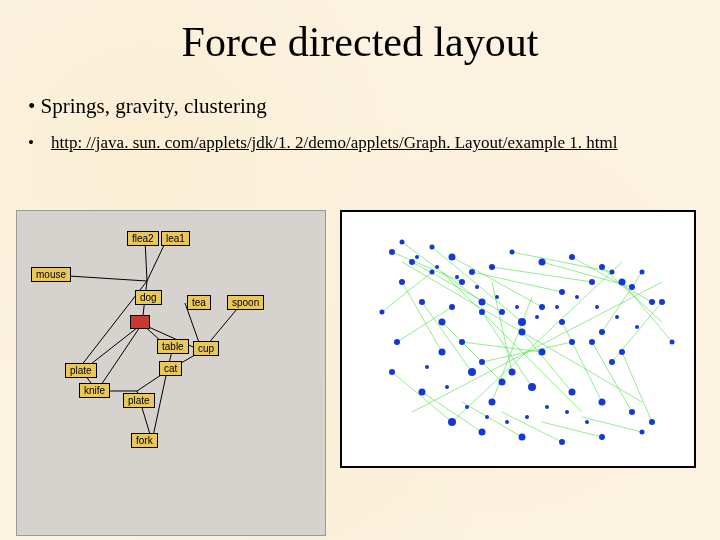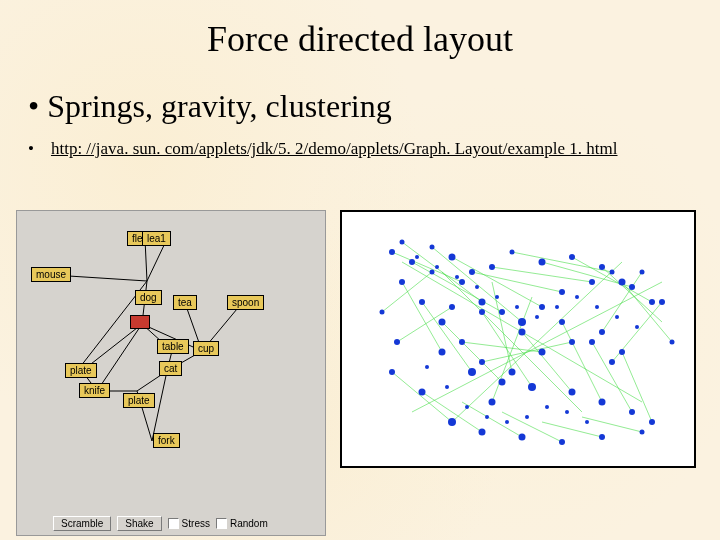--- a/index.html
+++ b/index.html
@@ -11,26 +11,26 @@
       radial-gradient(circle at 20% 30%, rgba(250,235,200,0.5) 0%, transparent 40%),
       radial-gradient(circle at 70% 60%, rgba(252,240,210,0.5) 0%, transparent 40%),
       radial-gradient(circle at 40% 80%, rgba(248,232,195,0.4) 0%, transparent 35%);
     font-family: "Times New Roman", Times, serif;
     color: #000;
     position: relative;
     overflow: hidden;
   }
   .title {
     text-align: center;
-    font-size: 36px;
+    font-size: 42px;
     padding-top: 18px;
     font-weight: normal;
   }
   .bullet1 {
-    font-size: 32px;
+    font-size: 21px;
     margin: 28px 0 0 28px;
   }
   .bullet1::before { content: "• "; }
   .bullet2 {
     font-size: 17px;
     margin: 14px 0 0 28px;
   }
   .bullet2::before { content: "•   "; white-space: pre; }
   .bullet2 a { color: #000; text-decoration: underline; }
   .figs {
@@ -105,21 +105,21 @@
   }
 </style>
 </head>
 <body>
 
 <h1 class="title">Force directed layout</h1>
 
 <div class="bullet1">Springs, gravity, clustering</div>
 
 <div class="bullet2">
-  <a>http: //java. sun. com/applets/jdk/5. 2/demo/applets/Graph. Layout/example 1. html</a>
+  <a>http: //java. sun. com/applets/jdk/1. 2/demo/applets/Graph. Layout/example 1. html</a>
 </div>
 
 <div class="figs">
 
   <div class="applet">
     <div class="applet-stage">
       <svg width="310" height="266" style="position:absolute;left:0;top:0">
         <g stroke="#000" stroke-width="1">
           <line x1="128" y1="28" x2="130" y2="70"></line>
           <line x1="150" y1="28" x2="130" y2="70"></line>
@@ -135,45 +135,33 @@
           <line x1="155" y1="140" x2="150" y2="160"></line>
           <line x1="185" y1="140" x2="150" y2="160"></line>
           <line x1="150" y1="160" x2="120" y2="180"></line>
           <line x1="150" y1="160" x2="135" y2="230"></line>
           <line x1="65" y1="160" x2="80" y2="180"></line>
           <line x1="120" y1="180" x2="80" y2="180"></line>
           <line x1="120" y1="180" x2="135" y2="230"></line>
         </g>
       </svg>
       <div class="node yellow" style="left:110px;top:20px">flea2</div>
-      <div class="node yellow" style="left:125px;top:20px">lea1</div>
+      <div class="node yellow" style="left:144px;top:20px">lea1</div>
       <div class="node yellow" style="left:14px;top:56px">mouse</div>
       <div class="node yellow" style="left:118px;top:79px">dog</div>
-      <div class="node yellow" style="left:156px;top:84px">tea</div>
+      <div class="node yellow" style="left:170px;top:84px">tea</div>
       <div class="node yellow" style="left:210px;top:84px">spoon</div>
       <div class="node red" style="left:113px;top:104px;width:20px;height:14px"></div>
       <div class="node yellow" style="left:176px;top:130px">cup</div>
       <div class="node yellow" style="left:140px;top:128px">table</div>
       <div class="node yellow" style="left:142px;top:150px">cat</div>
       <div class="node yellow" style="left:48px;top:152px">plate</div>
       <div class="node yellow" style="left:62px;top:172px">knife</div>
       <div class="node yellow" style="left:106px;top:182px">plate</div>
-      <div class="node yellow" style="left:136px;top:222px">fork</div>
-    </div>
-    <div class="applet-toolbar">
-      <button class="wbtn">Scramble</button>
-      <button class="wbtn">Shake</button>
-      <label class="wcheck">
-        <span class="box"></span>
-        <span>Stress</span>
-      </label>
-      <label class="wcheck">
-        <span class="box"></span>
-        <span>Random</span>
-      </label>
+      <div class="node yellow" style="left:114px;top:222px">fork</div>
     </div>
   </div>
 
   <div class="graphimg">
     <svg width="356" height="258">
       <g stroke="#2bd62b" stroke-width="0.6" opacity="0.85">
         <line x1="50" y1="40" x2="120" y2="70"></line>
           <line x1="60" y1="30" x2="140" y2="90"></line>
         <line x1="70" y1="50" x2="160" y2="100"></line>
           <line x1="90" y1="35" x2="180" y2="110"></line>

